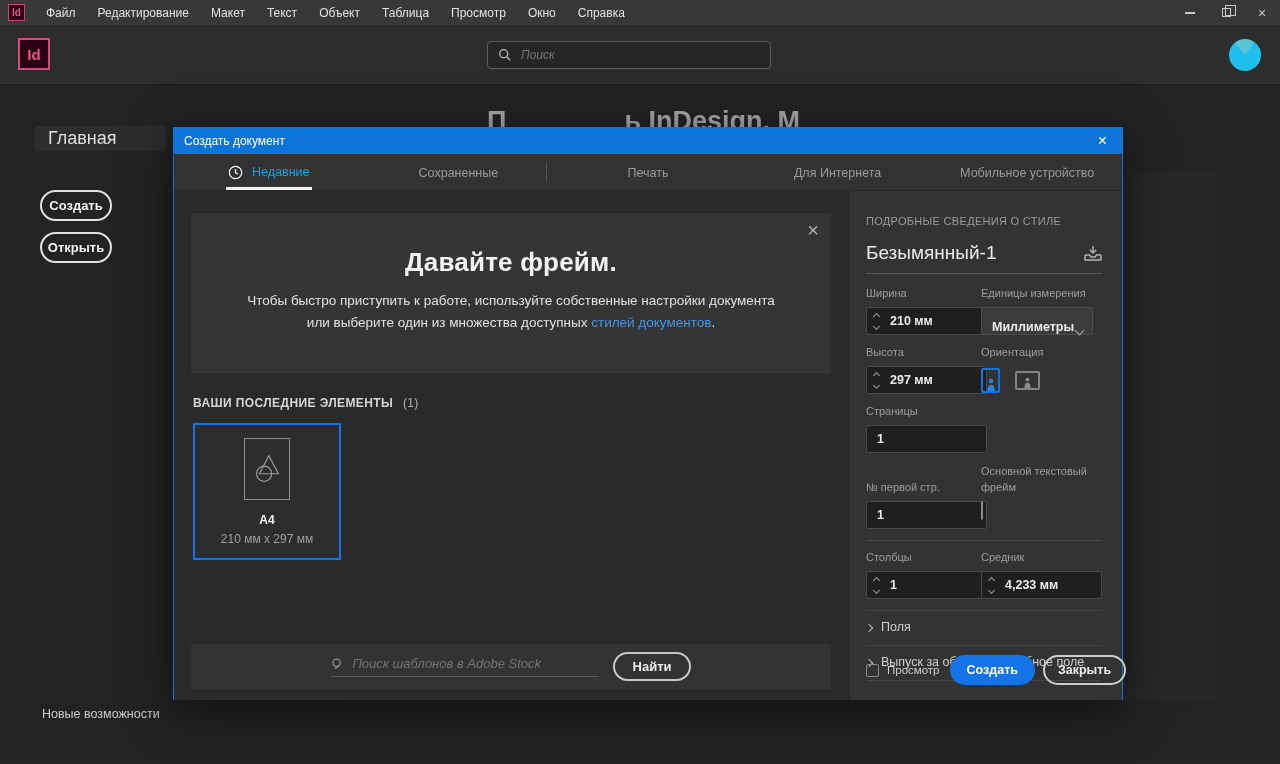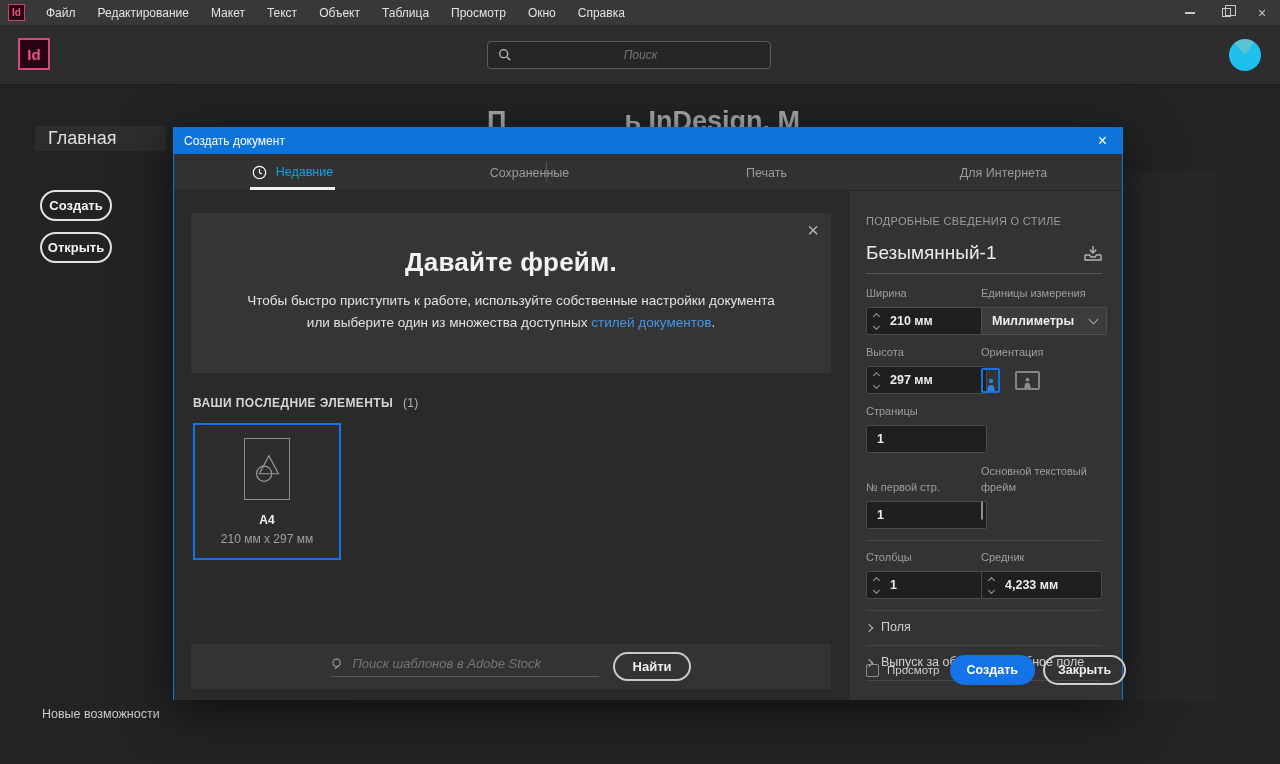--- a/index.html
+++ b/index.html
@@ -27,21 +27,21 @@
   .icon-close-x { font-size:14px; line-height:1; }
 
   
   .appbar { position:absolute; top:26px; left:0; right:0; height:59px; background:#2d2d2d; border-bottom:1px solid #1d1d1d; z-index:4; }
   .big-logo { position:absolute; left:18px; top:12px; width:32px; height:32px; border:2px solid #d4487c;
     background:#2a0013; color:#e7558b; font-weight:bold; font-size:15px; display:flex; align-items:center; justify-content:center; }
   .top-search { position:absolute; left:487px; top:15px; width:284px; height:28px; border:1px solid #5c5c5c;
     border-radius:4px; background:#262626; display:flex; align-items:center; padding:0 10px; gap:9px; }
   .top-search svg { flex:0 0 auto; }
   .top-search input { background:transparent; border:none; outline:none; color:#bdbdbd; font-style:italic;
-    font-size:12px; width:100%; font-family:inherit;text-align:center; }
+    font-size:12px; width:100%; font-family:inherit; }
   .avatar { position:absolute; right:19px; top:13px; width:32px; height:32px; border-radius:50%;
     background: conic-gradient(from -40deg, #5bc4d4 0deg 75deg, #1fc0ee 75deg 360deg); cursor:pointer; }
 
   
   .bg-heading { position:absolute; top:106px; left:487px; display:flex; gap:118px; font-size:27px;
     color:#a9a9a9; font-weight:600; z-index:1; white-space:nowrap; }
   .bg-panel { position:absolute; left:350px; top:170px; width:866px; height:532px; background:#272727; z-index:1; }
   .home-tab { position:absolute; left:35px; top:126px; width:131px; height:25px; background:#2d2d2d;
     color:#dedede; font-size:18px; display:flex; align-items:center; padding-left:13px; z-index:2; cursor:pointer; }
   .pill-outline { border:2px solid #e3e3e3; border-radius:16px; background:transparent; color:#f2f2f2;
@@ -106,22 +106,22 @@
   .f-label.two-line { width:130px; line-height:1.45; margin-bottom:6px; }
   .field { height:28px; background:#1f1f1f; border:1px solid #4a4a4a; border-radius:2px;
     display:flex; align-items:center; width:121px; cursor:text; }
   .field.w-gutter { width:121px; }
   .stepper { width:18px; display:flex; flex-direction:column; align-items:center; justify-content:center; gap:5px; cursor:pointer; }
   .chev { width:5px; height:5px; border-left:1.5px solid #9c9c9c; border-top:1.5px solid #9c9c9c; }
   .chev.up { transform:rotate(45deg); }
   .chev.down { transform:rotate(225deg); }
   .field-value { font-size:12.5px; font-weight:bold; color:#ededed; padding-left:5px; white-space:nowrap; }
   .field.plain .field-value { padding-left:10px; }
-  .dropdown { width:126px; height:28px; background:#3c3c3c; border:1px solid #4e4e4e; border-radius:2px;
-    display:flex; align-items:center; padding:0 9px 0 10px; cursor:pointer; }
+  .dropdown { width:112px; height:28px; background:#3c3c3c; border:1px solid #4e4e4e; border-radius:2px;
+    display:flex; align-items:flex-end; padding:0 9px 0 10px; cursor:pointer; }
   .dropdown .dd-val { flex:1; font-weight:bold; font-size:12.5px; color:#ededed; }
   .dd-chev { width:7px; height:7px; border-right:1.6px solid #a8a8a8; border-bottom:1.6px solid #a8a8a8;
     transform:rotate(45deg); margin-top:-4px; }
   .orient-row { display:flex; gap:15px; align-items:center; height:28px; }
   .orient-btn { border-radius:2px; display:flex; align-items:flex-end; justify-content:center; cursor:pointer; }
   .orient-btn.portrait { width:19px; height:25px; border:2px solid #1473e6; color:#2d82e0; }
   .orient-btn.landscape { width:25px; height:19px; border:2px solid #848484; color:#8d8d8d; }
   .checkbox { width:13px; height:13px; border:1px solid #8c8c8c; border-radius:2px; background:transparent;
     position:relative; cursor:pointer; flex:0 0 auto; }
   .checkbox[data-checked="true"] { background:#e3e3e3; border-color:#e3e3e3; }
@@ -213,20 +213,25 @@
     <div class="tab">
         <span class="tab-inner">
           <span>Печать</span>
         </span>
       </div>
     <div class="tab">
         <span class="tab-inner">
           <span>Для Интернета</span>
         </span>
       </div>
+    <div class="tab">
+        <span class="tab-inner">
+          <span>Мобильное устройство</span>
+        </span>
+      </div>
     <div class="tab-sep"></div>
   </div>
 
   <div class="dialog-body">
 
     <div class="pane-left">
 
       <div class="hero">
         <span class="hero-close">×</span>
         <h1>Давайте фрейм.</h1>

